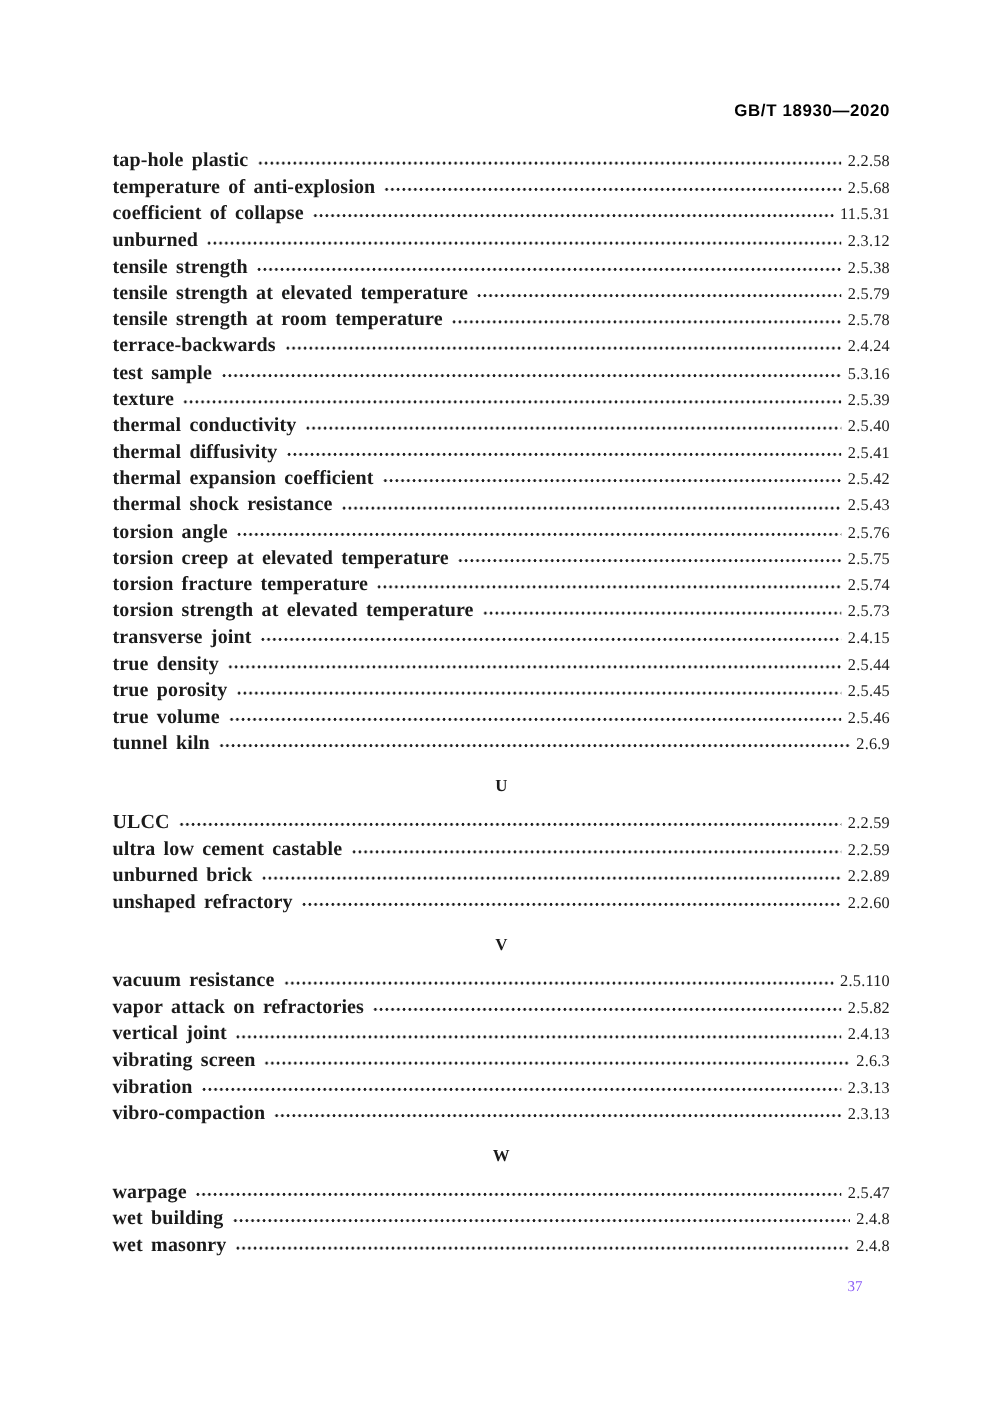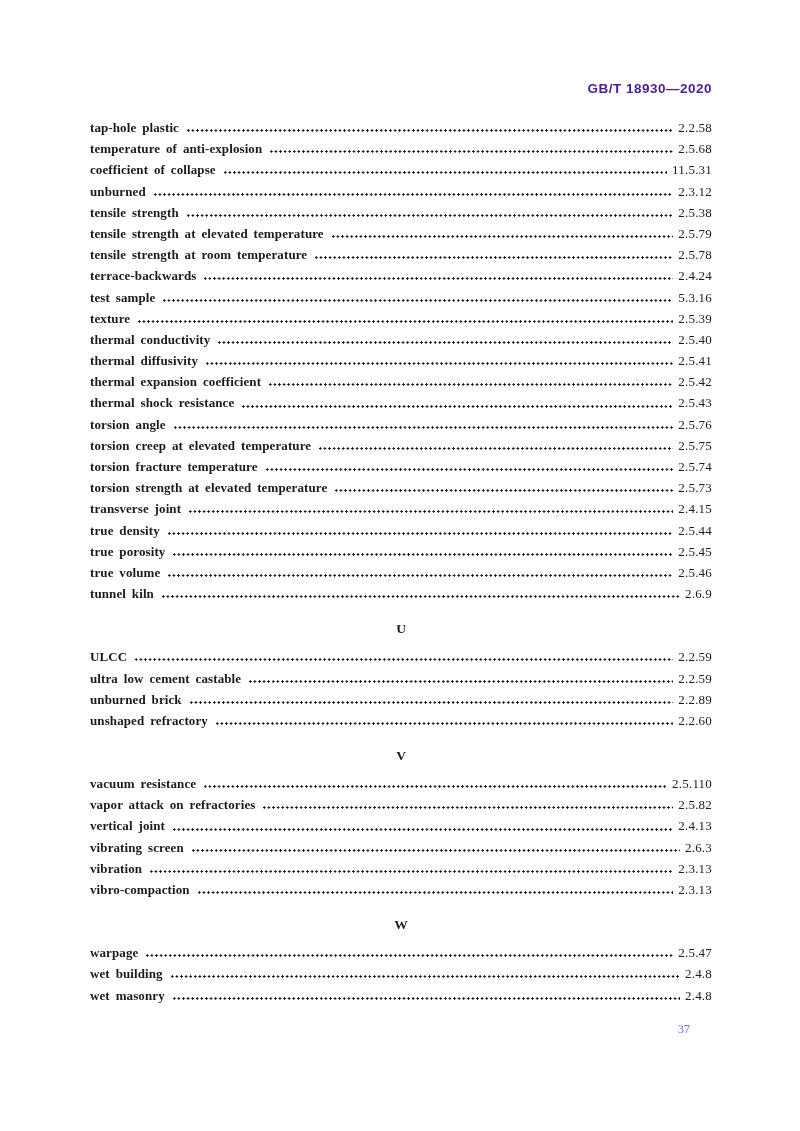--- a/index.html
+++ b/index.html
@@ -14,32 +14,32 @@
     color: #1b1b1b;
     overflow: hidden;
   }
   .doc-header {
     text-align: right;
     font-family: "Liberation Sans", sans-serif;
     font-weight: bold;
     font-size: 13.5px;
     line-height: 17px;
     letter-spacing: 0.5px;
-    color: #4c1d95;
+    color: #000000;
     margin-bottom: 23px;
   }
   .index-list { width: 100%; }
   .row {
     display: flex;
     align-items: baseline;
     height: 21.2px;
   }
   .term {
     font-weight: bold;
-    font-size: 13px;
+    font-size: 16px;
     white-space: nowrap;
     word-spacing: 2.5px;
     letter-spacing: 0.1px;
   }
   .leader {
     flex: 1;
     align-self: center;
     height: 13px;
     margin: 0 5px 0 7px;
     background-image: radial-gradient(circle, #1c1c1c 1.02px, rgba(0,0,0,0) 1.32px);

